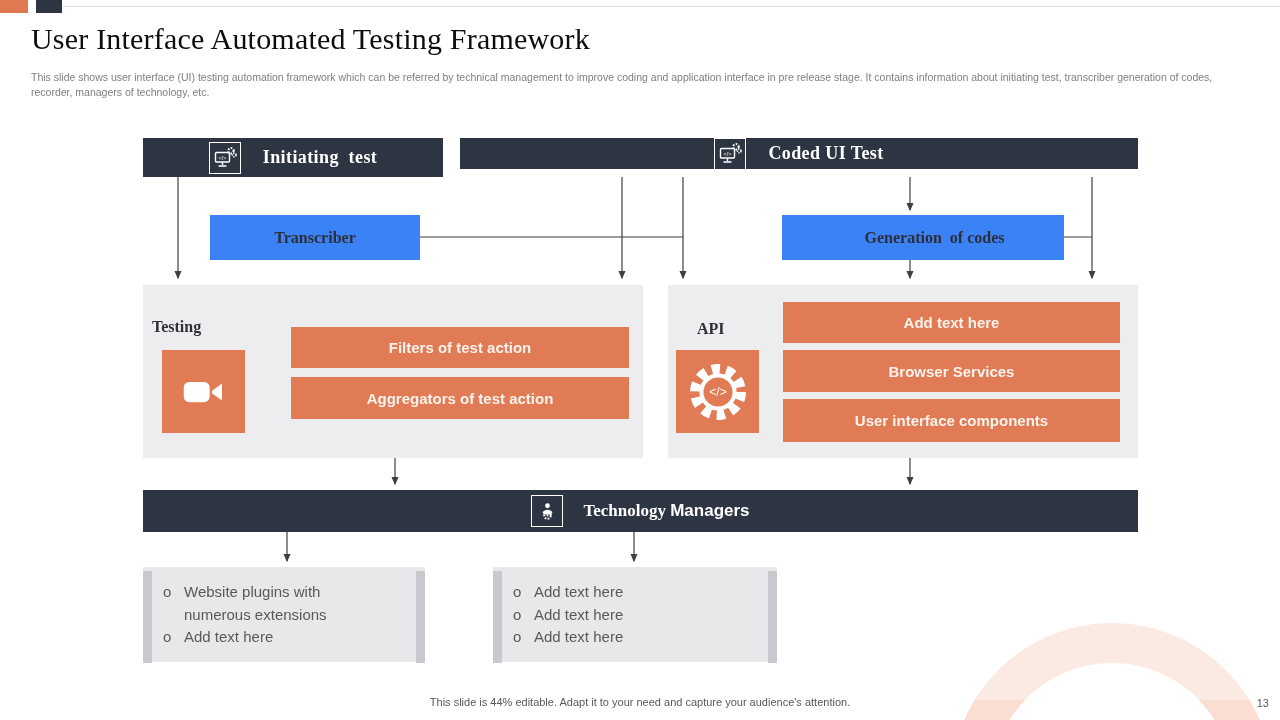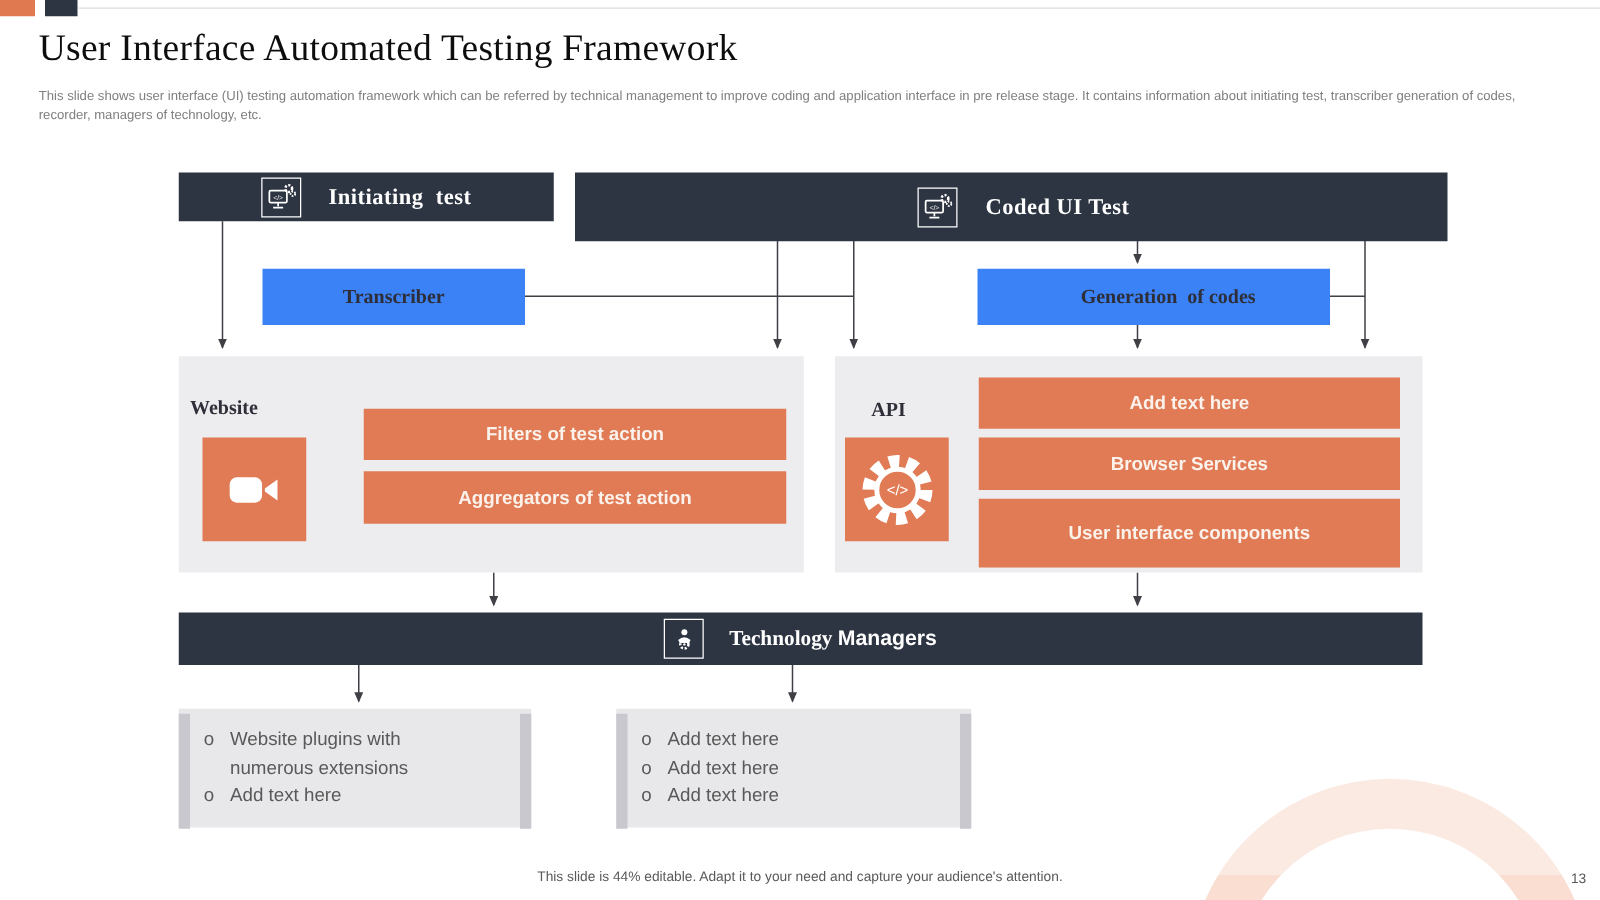--- a/index.html
+++ b/index.html
@@ -12,21 +12,21 @@
   .deco-line{position:absolute;left:63px;right:0;top:6px;height:1px;background:#DCDCDC;}
 
   .title{position:absolute;left:31px;top:22px;font-family:"Liberation Serif", serif;
          font-size:30px;color:#0d0d0d;letter-spacing:.2px;}
   .subtitle{position:absolute;left:31px;top:70px;width:1216px;font-size:10.5px;
             line-height:1.45;color:#7F7F7F;}
 
   
   .bar{position:absolute;background:#2D3442;display:flex;align-items:center;justify-content:center;gap:22px;}
   .bar-initiating{left:143px;top:138px;width:300px;height:39px;}
-  .bar-coded{left:460px;top:138px;width:678px;height:55px;padding-left:20px;}
+  .bar-coded{left:460px;top:138px;width:678px;height:31px;}
   .bar-tech{left:143px;top:490px;width:995px;height:42px;gap:20px;}
   .icon-box{width:30px;height:30px;border:1px solid #fff;display:flex;align-items:center;justify-content:center;flex:0 0 auto;}
   .bar-label{color:#fff;font-family:"Liberation Serif", serif;font-weight:bold;font-size:18px;
              letter-spacing:.4px;white-space:pre;}
   .tech-label{color:#fff;font-size:17px;white-space:pre;}
   .tech-serif{font-family:"Liberation Serif", serif;font-weight:bold;}
   .tech-sans{font-family:"Liberation Sans", sans-serif;font-weight:bold;}
 
   
   .gray-box{position:absolute;background:#3b82f6;display:flex;align-items:center;justify-content:center;}
@@ -46,21 +46,21 @@
   .sq-recorder{left:19px;top:65px;width:83px;height:83px;}
   .sq-api{left:8px;top:65px;width:83px;height:83px;}
 
   .btn{position:absolute;left:148px;width:338px;background:#E07B55;display:flex;align-items:center;
        justify-content:center;color:#FBF2EC;font-weight:bold;font-size:15px;}
   .panel-api .btn{left:115px;width:337px;}
   .btn-1{top:42px;height:41px;}
   .btn-2{top:92px;height:42px;}
   .btn-a1{top:17px;height:41px;}
   .btn-a2{top:65px;height:42px;}
-  .btn-a3{top:114px;height:55px;}
+  .btn-a3{top:114px;height:43px;}
 
   
   .list-box{position:absolute;top:567px;height:95px;background:#E8E8EB;}
   .list-left{left:143px;width:282px;}
   .list-right{left:493px;width:284px;}
   .strip{position:absolute;top:4px;bottom:-1px;width:9px;background:#C8C8CE;}
   .strip-l{left:0;}
   .strip-r{right:0;}
   .list-box ul{margin:14px 16px 0 20px;padding:0;list-style:none;}
   .list-box li{font-size:15px;color:#595959;line-height:1.5;padding-left:21px;position:relative;width:200px;}
@@ -146,21 +146,21 @@
   </div>
 
   <div class="gray-box box-transcriber">
     <span>Transcriber</span>
   </div>
   <div class="gray-box box-generation">
     <span>Generation  of codes</span>
   </div>
 
   <div class="panel panel-recorder">
-    <div class="panel-label lbl-recorder">Website</div>
+    <div class="panel-label lbl-recorder">Testing</div>
     <div class="icon-square sq-recorder">
       <svg width="54" height="54" viewBox="0 0 48 48">
         <rect x="6" y="15" width="23" height="18" rx="5" fill="#fff"></rect>
         <path d="M31 23 L40 16.5 V31.5 L31 25 Z" fill="#fff"></path>
       </svg>
     </div>
     <div class="btn btn-1">Filters of test action</div>
     <div class="btn btn-2">Aggregators of test action</div>
   </div>
 

